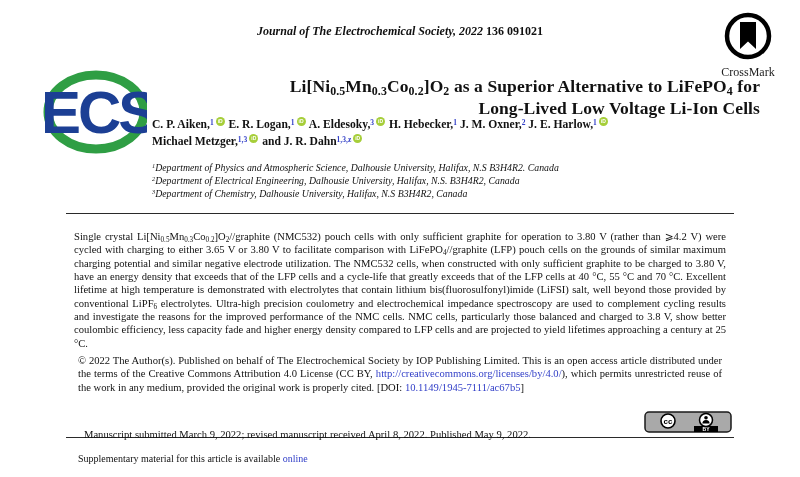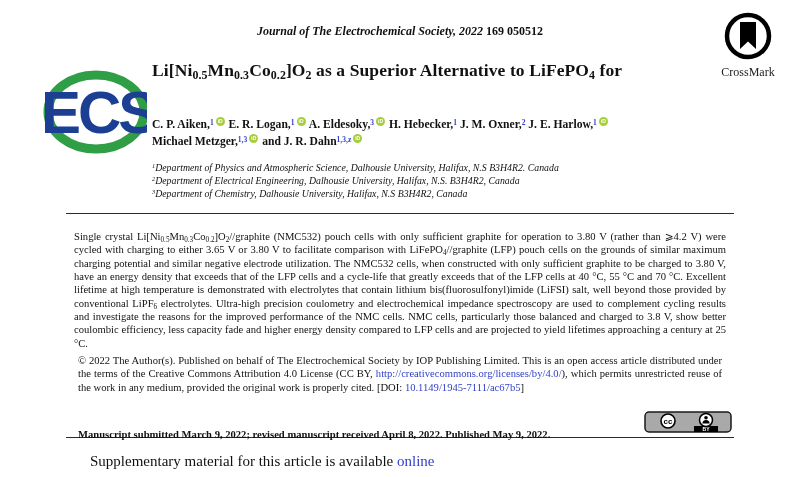--- a/index.html
+++ b/index.html
@@ -36,42 +36,42 @@
   
   #abstract-box{
     top:213px;left:66px;width:652px;height:191px;
     border-top:1.5px solid #2a2a2a;border-bottom:1.5px solid #2a2a2a;
     padding:16px 8px;font-size:10.6px;line-height:13.35px;text-align:justify;
   }
   #abstract-body{margin:0;}
   #abstract-copyright{margin:4px;}
   #cc-badge{position:absolute;right:2px;bottom:4px;cursor:pointer;}
   
-  #manuscript-line{top:429px;left:78px;width:660px;font-size:10.6px;font-weight:bold;}
-  #supplementary-line{top:453px;left:78px;width:660px;font-size:15px;margin-left:12px;}
+  #manuscript-line{top:429px;left:84px;width:660px;font-size:10.6px;}
+  #supplementary-line{top:453px;left:78px;width:660px;font-size:10px;}
 </style>
 </head>
 <body>
 
-<div class="abs" id="journal-line"><span class="i">Journal of The Electrochemical Society, 2022 </span><span class="b">169</span><span> 050512</span></div>
+<div class="abs" id="journal-line"><span class="i">Journal of The Electrochemical Society, 2022 </span><span class="b">136</span><span> 091021</span></div>
 
 <div class="abs" id="crossmark">
   <svg width="56" height="52" viewBox="0 0 56 52">
     <circle cx="28" cy="25" r="21" fill="#ffffff" stroke="#000000" stroke-width="4.5"></circle>
     <path d="M20 11 h16 v27 l-8 -7.5 l-8 7.5 z" fill="#000000"></path>
   </svg>
   <div id="crossmark-label">CrossMark</div>
 </div>
 
 <svg class="abs" id="ecs-logo" width="107" height="95" viewBox="0 0 107 95">
   <ellipse cx="56" cy="46" rx="48" ry="37" fill="none" stroke="#2f9e44" stroke-width="9"></ellipse>
   <text x="1" y="67" font-family="Liberation Sans, sans-serif" font-weight="bold" font-size="60" fill="#1c3f94" letter-spacing="-3">ECS</text>
 </svg>
 
-<h1 class="abs" id="article-title" style="margin:0;"><span>Li[Ni</span><sub>0.5</sub><span>Mn</span><sub>0.3</sub><span>Co</span><sub>0.2</sub><span>]O</span><sub>2</sub><span> as a Superior Alternative to LiFePO</span><sub>4</sub><span> for</span><br></h1>
+<h1 class="abs" id="article-title" style="margin:16px;text-align:right;"><span>Li[Ni</span><sub>0.5</sub><span>Mn</span><sub>0.3</sub><span>Co</span><sub>0.2</sub><span>]O</span><sub>2</sub><span> as a Superior Alternative to LiFePO</span><sub>4</sub><span> for</span><br><span>Long-Lived Low Voltage Li-Ion Cells</span></h1>
 
 <div class="abs" id="authors"><span>C. P. Aiken,</span><sup>1</sup><span class="orcid">iD</span><span> E. R. Logan,</span><sup>1</sup><span class="orcid">iD</span><span> A. Eldesoky,</span><sup>3</sup><span class="orcid">iD</span><span> H. Hebecker,</span><sup>1</sup><span> J. M. Oxner,</span><sup>2</sup><span> J. E. Harlow,</span><sup>1</sup><span class="orcid">iD</span><br><span>Michael Metzger,</span><sup>1,3</sup><span class="orcid">iD</span><span> and J. R. Dahn</span><sup>1,3,z</sup><span class="orcid">iD</span></div>
 
 <div class="abs" id="affiliations">
   <div><sup>1</sup><span>Department of Physics and Atmospheric Science, Dalhousie University, Halifax, N.S B3H4R2. Canada</span></div>
   <div><sup>2</sup><span>Department of Electrical Engineering, Dalhousie University, Halifax, N.S. B3H4R2, Canada</span></div>
   <div><sup>3</sup><span>Department of Chemistry, Dalhousie University, Halifax, N.S B3H4R2, Canada</span></div>
 </div>
 
 <div class="abs" id="abstract-box">

